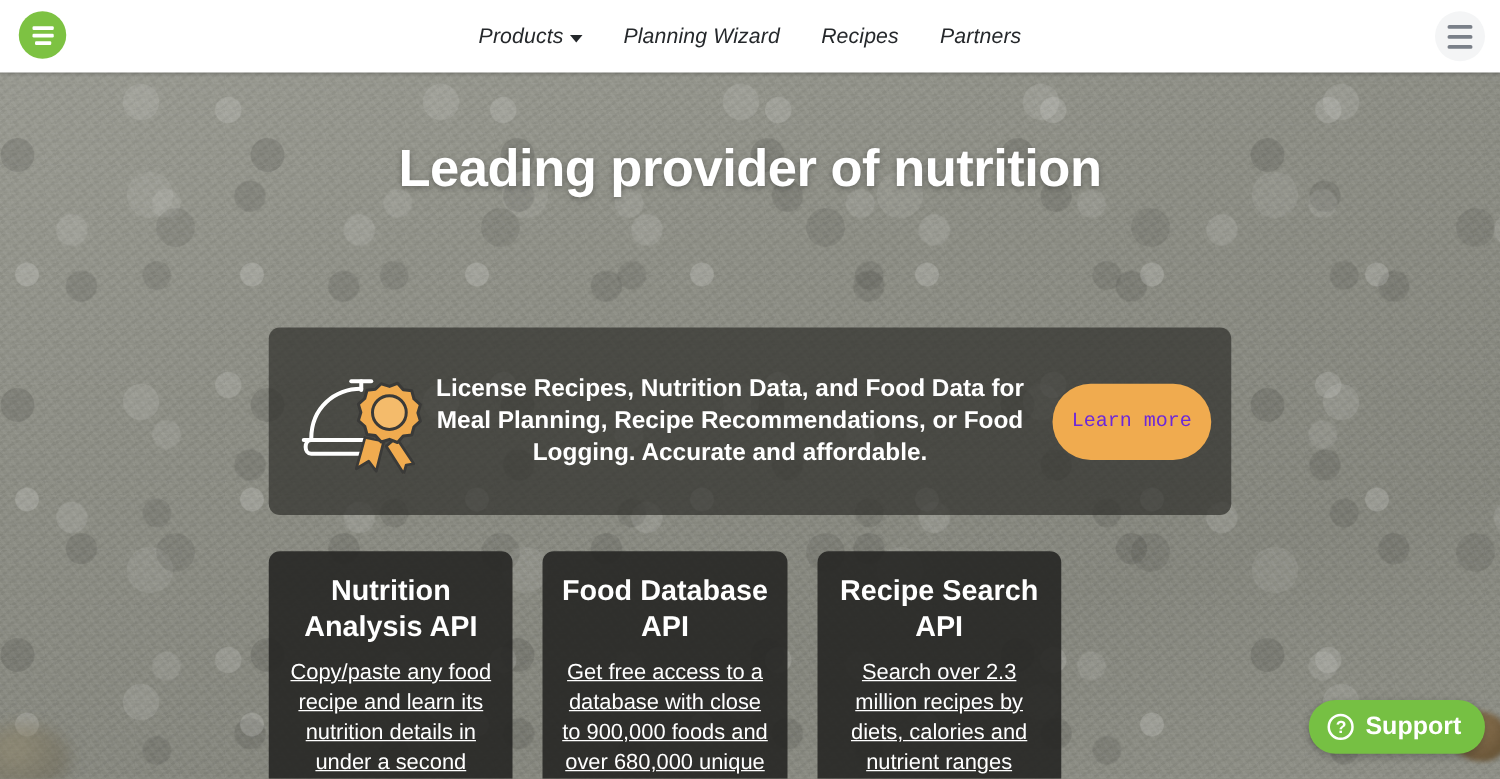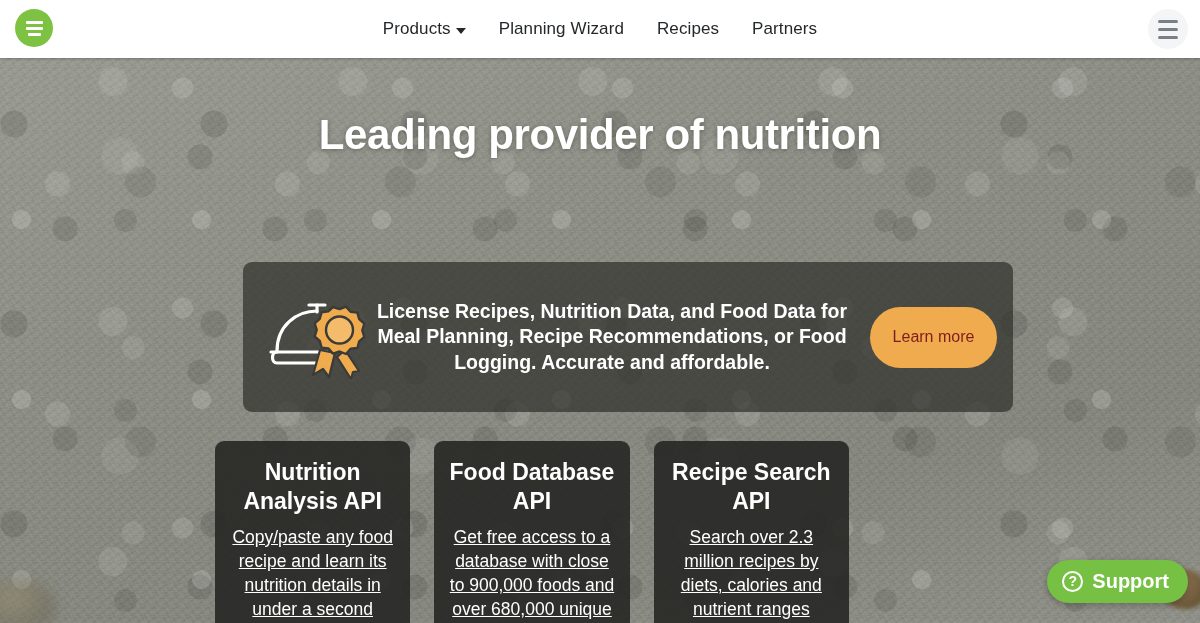--- a/index.html
+++ b/index.html
@@ -48,21 +48,21 @@
     border-radius:50%;
     background:radial-gradient(ellipse at 40% 35%, rgba(150,140,110,.55), rgba(90,82,60,.35) 70%, transparent 100%);
     filter:blur(6px);
   }
 
   
   #site-header {
     position:absolute; left:0; top:0; width:1200px; height:58px;
     background:#ffffff; z-index:40;
     box-shadow:0 1px 3px rgba(0,0,0,0.22);
-    display:flex; align-items:center;
+    display:flex; align-items:center;font-style:italic;
   }
   #brand-logo {
     position:absolute; left:15px; top:9px;
     width:38px; height:38px; border-radius:50%;
     background:#7dc242; display:flex; flex-direction:column;
     align-items:center; justify-content:center; gap:3px; cursor:pointer;
   }
   #brand-logo i { display:block; background:#ffffff; border-radius:1px; height:3px; }
   #brand-logo i:nth-child(1){ width:17px; }
   #brand-logo i:nth-child(2){ width:17px; }
@@ -103,33 +103,32 @@
 
   
   #license-banner {
     position:absolute; left:215px; top:262px;
     width:770px; height:150px;
     background:rgba(48,48,45,0.72);
     border-radius:9px;
     display:flex; align-items:center;
     padding:0 16px 0 22px;
     z-index:12;
-    margin-left:28px;
   }
   #banner-icon { width:105px; flex:0 0 105px; height:84px; position:relative; }
   #banner-text {
     flex:1 1 auto; text-align:center;
     color:#ffffff; font-size:19.5px; font-weight:bold;
     line-height:25.5px; padding:0 6px;
   }
   #learn-more-button {
     flex:0 0 127px; width:127px; height:61px;
     background:#f0ab4f; border:none; border-radius:31px;
-    color:#7f1d1d; font-size:16px; line-height:22px;
-    font-family:Liberation Sans, sans-serif;
+    color:#6d28d9; font-size:16px; line-height:22px;
+    font-family:Liberation Mono, monospace;
     cursor:pointer; margin-left:16px; padding:0;
   }
 
   
   #feature-cards {
     position:absolute; left:215px; top:441px;
     width:634px; display:flex; gap:24px; z-index:12;
   }
   .feature-card {
     flex:1 1 0; height:182px;

